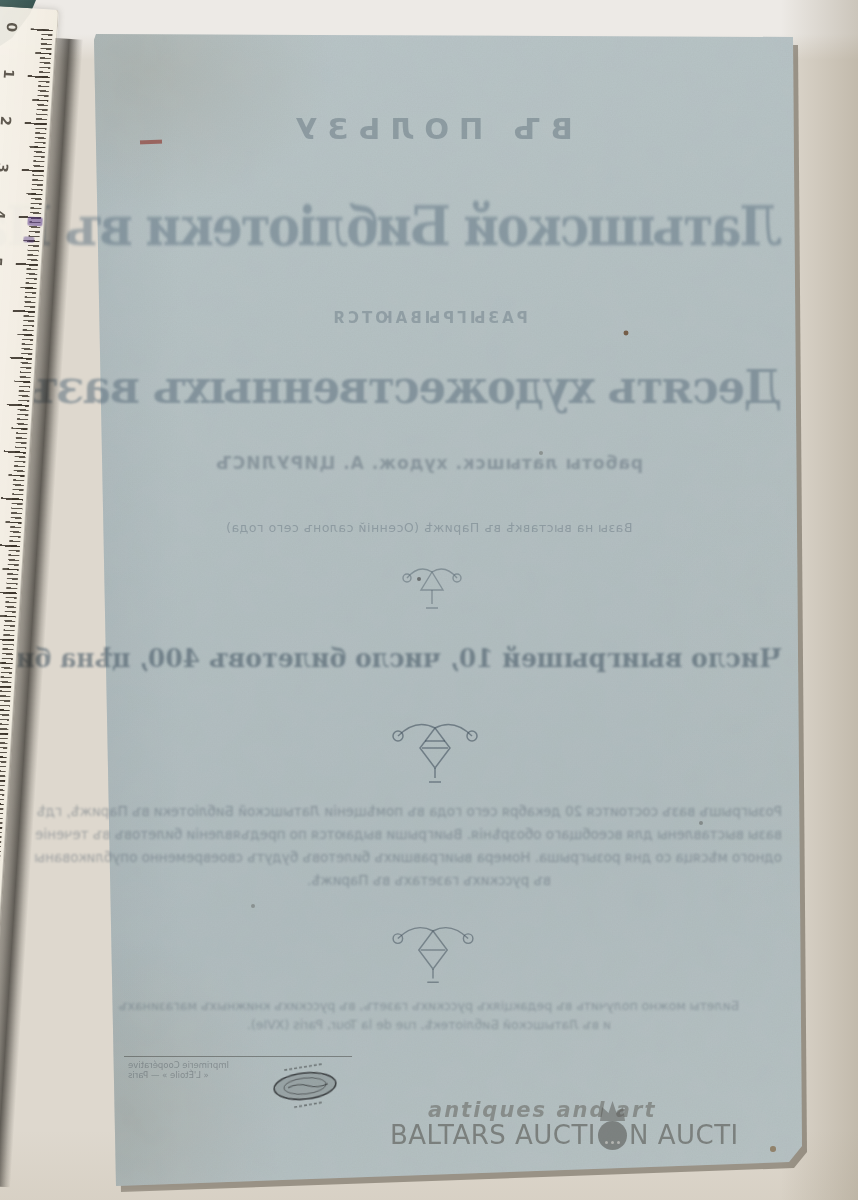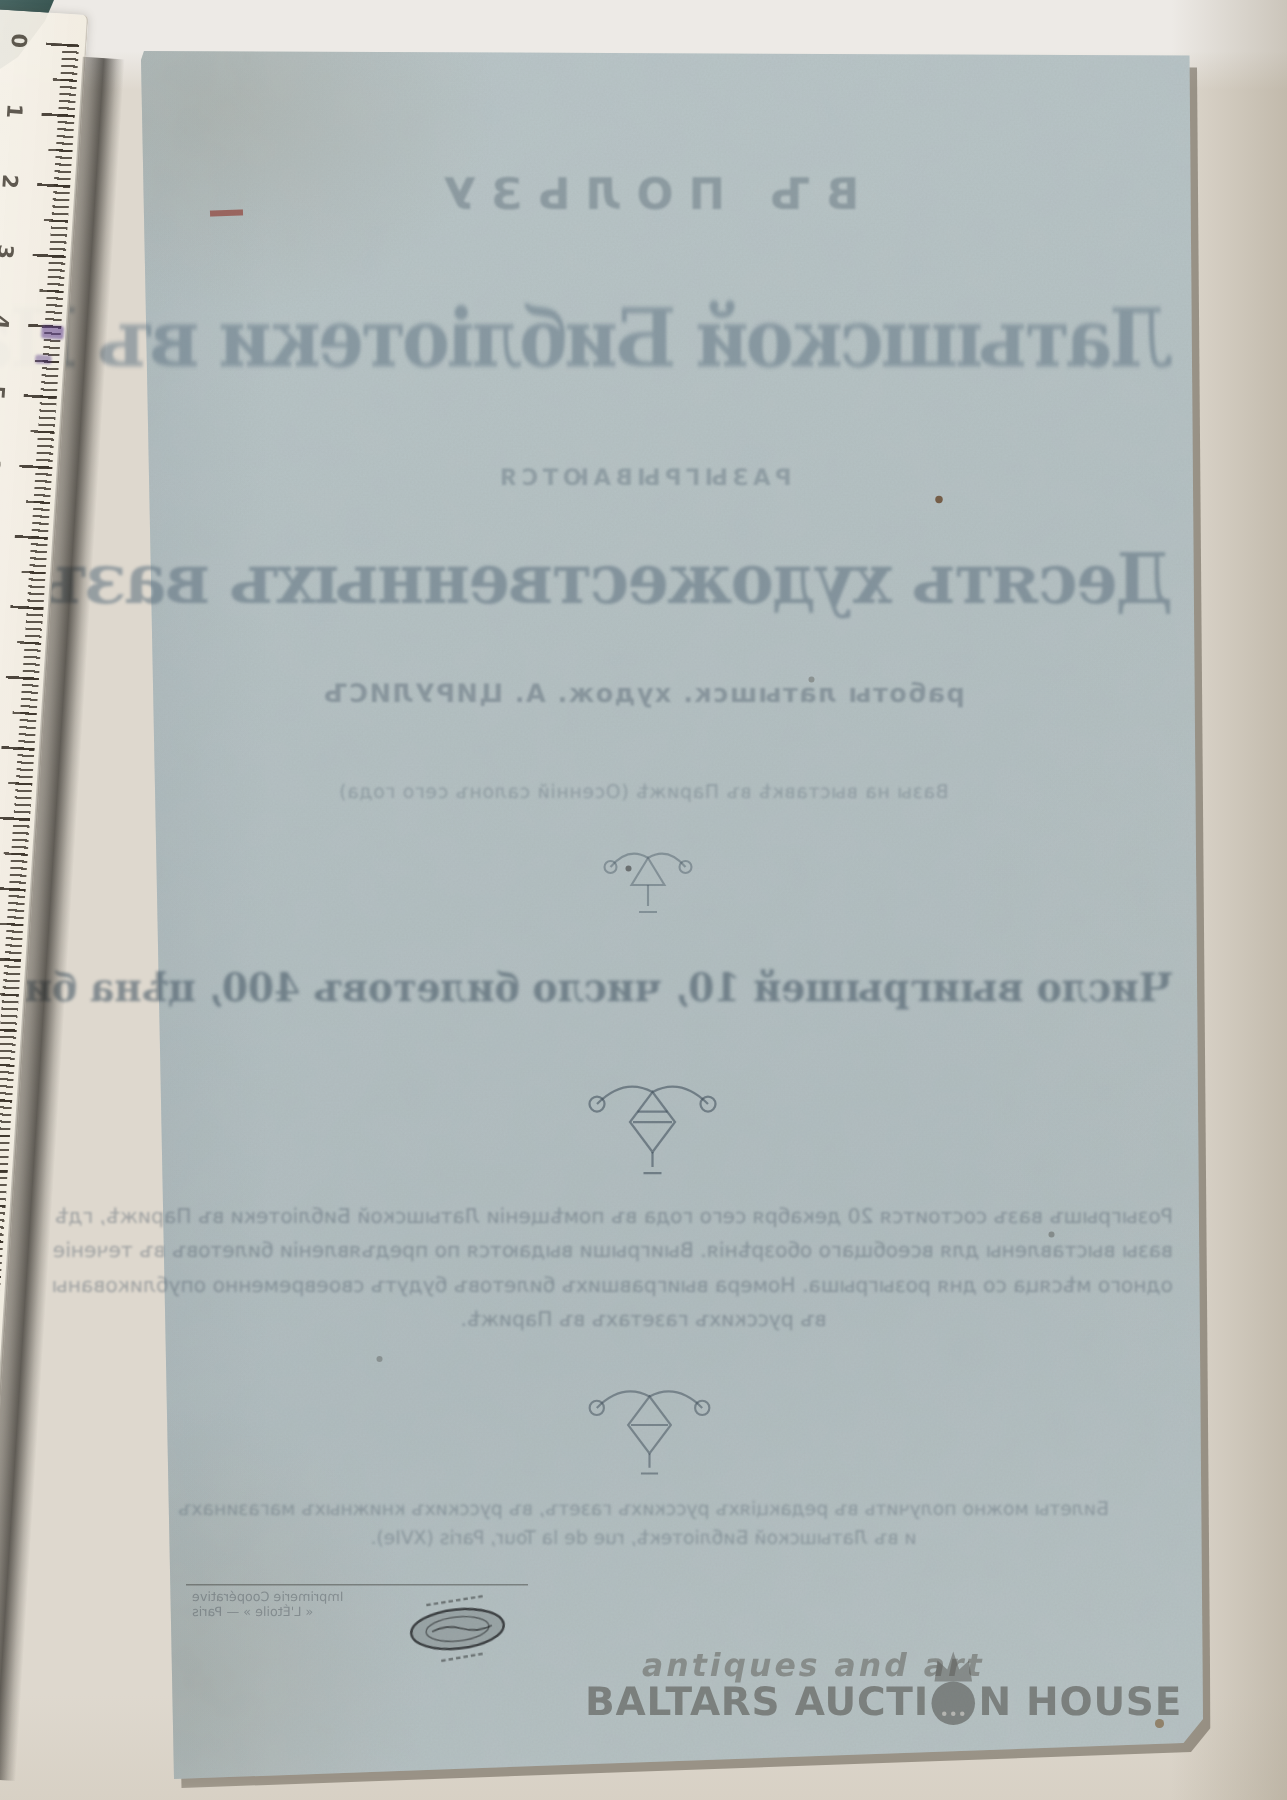--- a/index.html
+++ b/index.html
@@ -53,21 +53,21 @@
   .imprint .tiny{font-size:8.5px;line-height:10px;color:rgba(70,78,86,.40);filter:blur(.5px);padding-right:4px;}
 
   .ornament{position:absolute;}
 
   
   .watermark{left:390px;top:1098px;width:430px;z-index:4;}
   .wm-tagline{position:absolute;left:38px;top:0;width:172px;text-align:center;
     font-style:italic;font-weight:bold;font-size:21px;letter-spacing:2px;
     color:rgba(100,100,94,.55);filter:blur(.3px);white-space:nowrap;}
   .wm-main{position:absolute;left:0;top:22px;display:flex;align-items:center;white-space:nowrap;
-    font-weight:bold;font-size:26px;letter-spacing:.5px;color:rgba(82,82,78,.58);filter:blur(.3px);}
+    font-weight:normal;font-size:26px;letter-spacing:.5px;color:rgba(82,82,78,.58);filter:blur(.3px);}
   .wm-circle{position:relative;width:29px;height:29px;border-radius:50%;
     background:rgba(78,78,74,.55);margin:0 2px;flex:0 0 auto;}
   .wm-dots{position:absolute;left:7px;bottom:6px;display:flex;gap:3px;}
   .wm-dots i{width:3px;height:3px;border-radius:50%;background:rgba(225,223,216,.55);}
   .wm-crown{position:absolute;left:-1px;top:-21px;}
 
   
   .ruler{left:-92px;top:10px;width:150px;height:1250px;z-index:6;
     transform:rotate(3.63deg);transform-origin:150px 0px;
     background:linear-gradient(to right, rgba(250,247,240,.82), rgba(248,244,236,.93) 55%, rgba(241,236,225,.96));
@@ -181,21 +181,21 @@
     <span class="wm-circle">
       <svg class="wm-crown" width="31" height="22" viewBox="0 0 31 22">
         <path d="M3 21 L5 7 L11.5 13 L15.5 1 L19.5 13 L26 7 L28 21 Z" fill="rgba(88,88,84,.5)"></path>
       </svg>
       <span class="wm-dots">
           <i></i>
           <i></i>
           <i></i>
         </span>
     </span>
-    <span>N HOUSE</span>
+    <span>N AUCTI</span>
   </div>
 </div>
 
 <div class="abs teal-corner"></div>
 
 <div class="abs ruler">
   <div class="edge-shadow"></div>
   <div class="ticks ticks-cm"></div>
   <div class="ticks ticks-5"></div>
   <div class="ticks ticks-mm"></div>

